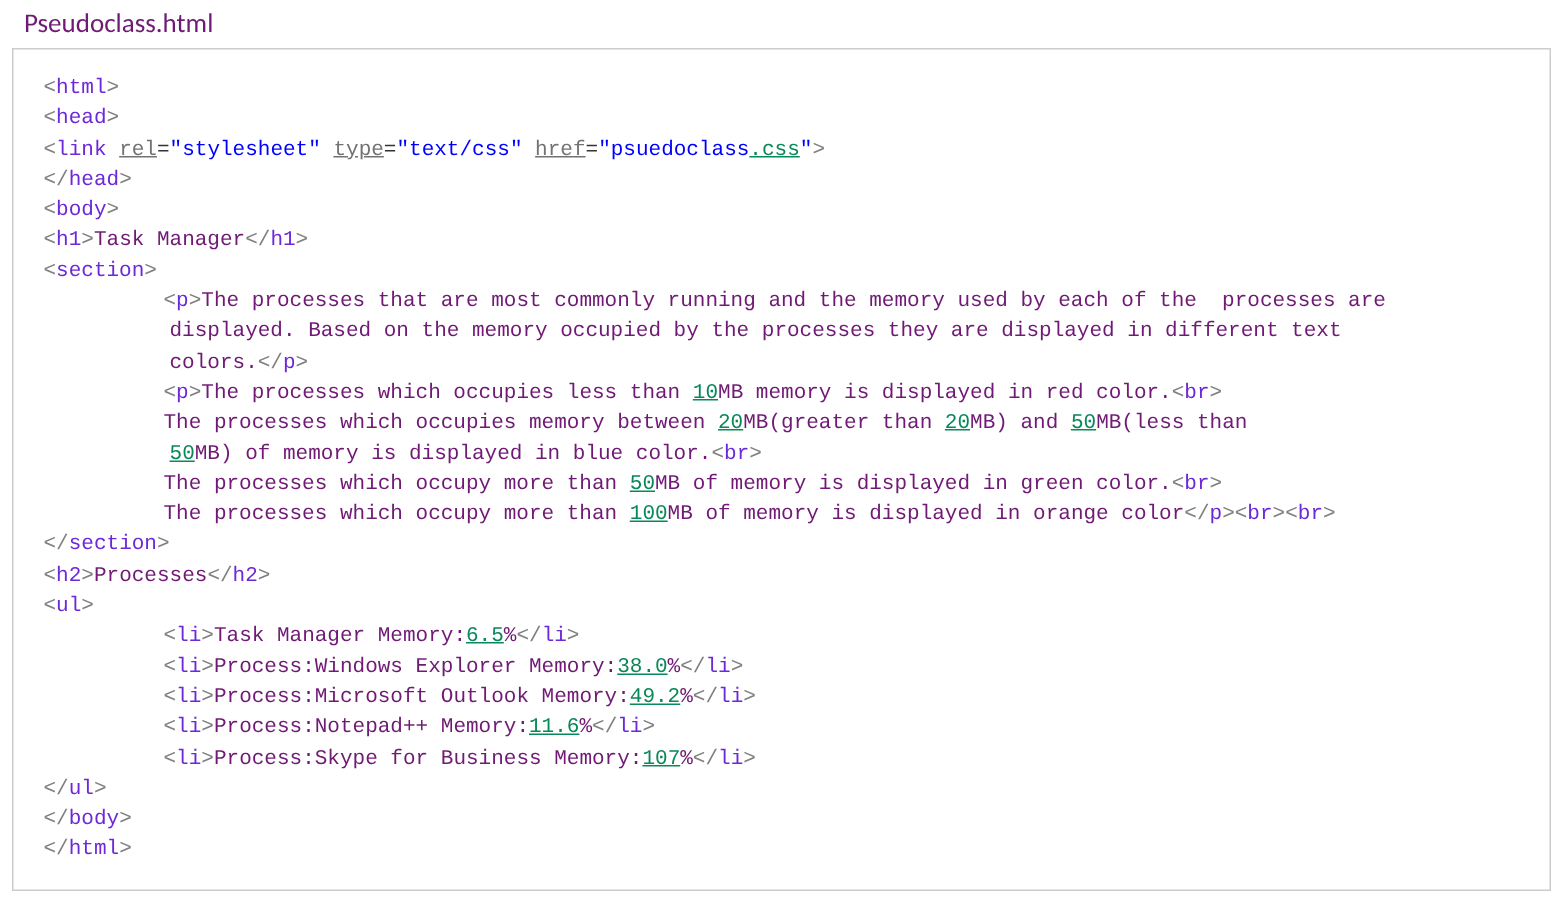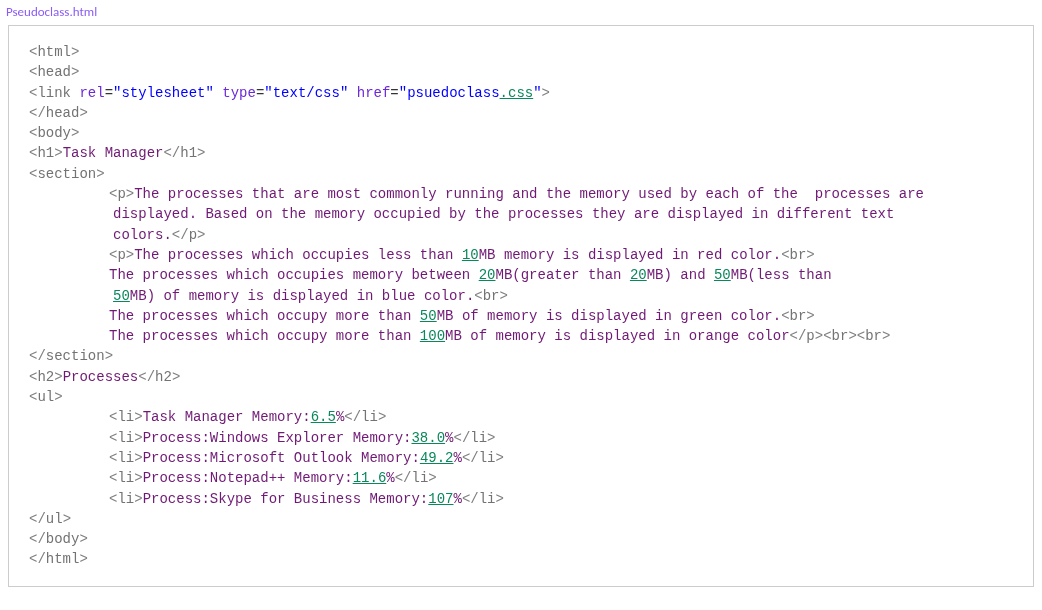--- a/index.html
+++ b/index.html
@@ -4,42 +4,42 @@
 <style>
   body {
     margin: 0;
     padding: 0;
     font-family: Calibri, "Segoe UI", Tahoma, sans-serif;
     font-size: 14px;
     color: #333;
     background: #fff;
   }
   .filename {
-    padding: 4px 8px 6px 6px;
-    font-size: 13px;
-    color: #8b5cf6;
+    padding: 4px 8px 6px 16px;
+    font-size: 18px;
+    color: #701a75;
   }
   .code-box {
     border: 1px solid #ccc;
     margin: 0 8px 8px 8px;
     padding: 16px 20px;
     box-sizing: border-box;
   }
   pre.code {
     margin: 0;
     font-family: Consolas, "Courier New", monospace;
     font-size: 14px;
     line-height: 1.45;
     white-space: pre;
     color: #333;
   }
   .indent { display:inline-block; width: 80px; }
   .t-br  { color: #808080; }   
-  .t-tag { color: #737373; }   
-  .t-att { color: #6d28d9; }   
+  .t-tag { color: #6d28d9; }   
+  .t-att { color: #737373; text-decoration: underline; }   
   .t-eq  { color: #333; }
   .t-str { color: #0000ff; }   
   .t-txt { color: #701a75; }      
   .t-num { color: #09885a; text-decoration: underline; }   
 </style>
 </head>
 <body>
 
 <div class="filename">Pseudoclass.html</div>
 

